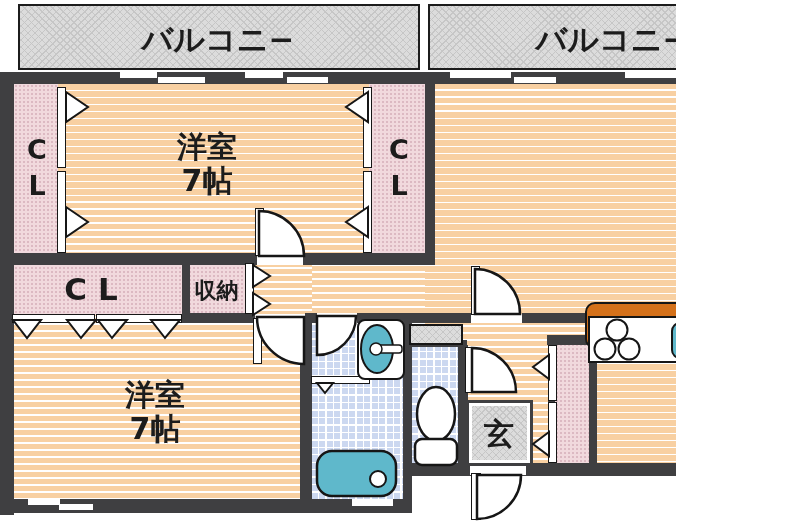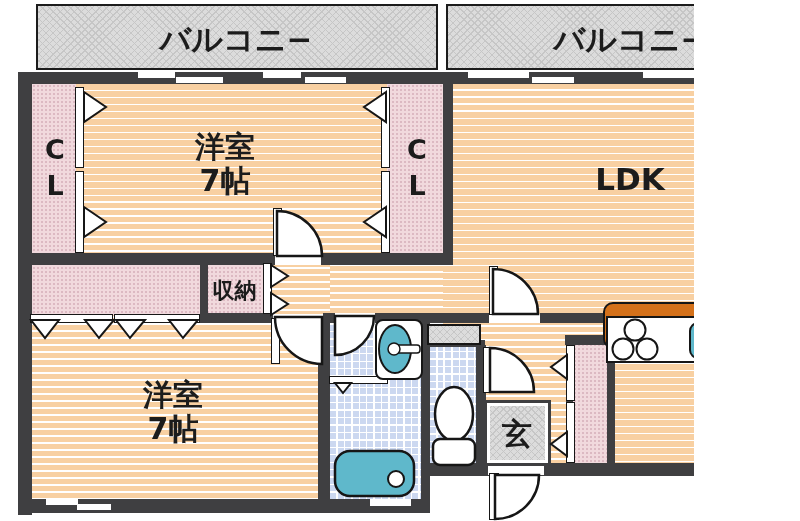--- a/index.html
+++ b/index.html
@@ -1,17 +1,17 @@
 <!DOCTYPE html>
 <html><head>
 <meta charset="utf-8">
 <style>
   html,body{margin:0;padding:0;background:#fff;}
   #plan{position:relative;width:676px;height:521px;background:#fff;overflow:hidden;
-        font-family:"DejaVu Sans","Liberation Sans",sans-serif;margin-left:18px;}
+        font-family:"DejaVu Sans","Liberation Sans",sans-serif;}
   .abs{position:absolute;}
   
   .peach{background:repeating-linear-gradient(180deg,#f8d0a2 0px,#f8d0a2 5.5px,#ffffff 5.5px,#ffffff 7px);}
   .pink{background-color:#f1d9dd;background-image:radial-gradient(#dcb9c2 0.8px,rgba(0,0,0,0) 0.8px);background-size:4px 4px;}
   .bluegrid{background-color:#ccd8f0;background-image:
       repeating-linear-gradient(0deg,rgba(255,255,255,0) 0 6px,#ffffff 6px 7.5px),
       repeating-linear-gradient(90deg,rgba(255,255,255,0) 0 6px,#ffffff 6px 7.5px);}
   .hatch{background-color:#dcdcdc;background-image:
       repeating-linear-gradient(45deg,#c6c6c6 0 1px,rgba(0,0,0,0) 1px 5px),
       repeating-linear-gradient(-45deg,#c6c6c6 0 1px,rgba(0,0,0,0) 1px 5px);}
@@ -173,36 +173,36 @@
 
   <div class="abs lbl" style="left:68px;top:22px;width:300px;font-size:31px;">バルコニ−</div>
   <div class="abs lbl" style="left:462px;top:22px;width:300px;font-size:31px;">バルコニ−</div>
 
   <div class="abs lbl" style="left:122px;top:130px;width:170px;font-size:30px;">
     <div>洋室</div>
     <div>7帖</div>
   </div>
 
   <div class="abs lbl" style="left:527px;top:162px;width:170px;font-size:31px;">
-    <div>LDK</div>
   </div>
 
   <div class="abs lbl" style="left:70px;top:378px;width:170px;font-size:30px;">
     <div>洋室</div>
     <div>7帖</div>
   </div>
 
   <div class="abs lbl" style="left:16px;top:132px;width:42px;font-size:27px;line-height:1.35;">
     <div>C</div>
     <div>L</div>
   </div>
 
   <div class="abs lbl" style="left:378px;top:132px;width:42px;font-size:27px;line-height:1.35;">
     <div>C</div>
     <div>L</div>
   </div>
 
+  <div class="abs lbl" style="left:36px;top:272px;width:110px;font-size:31px;">C L</div>
 
   <div class="abs lbl" style="left:190px;top:279px;width:53px;font-size:22px;">収納</div>
 
   <div class="abs lbl" style="left:482px;top:417px;width:34px;font-size:30px;">玄</div>
 
 </div>
 
 </body></html>

